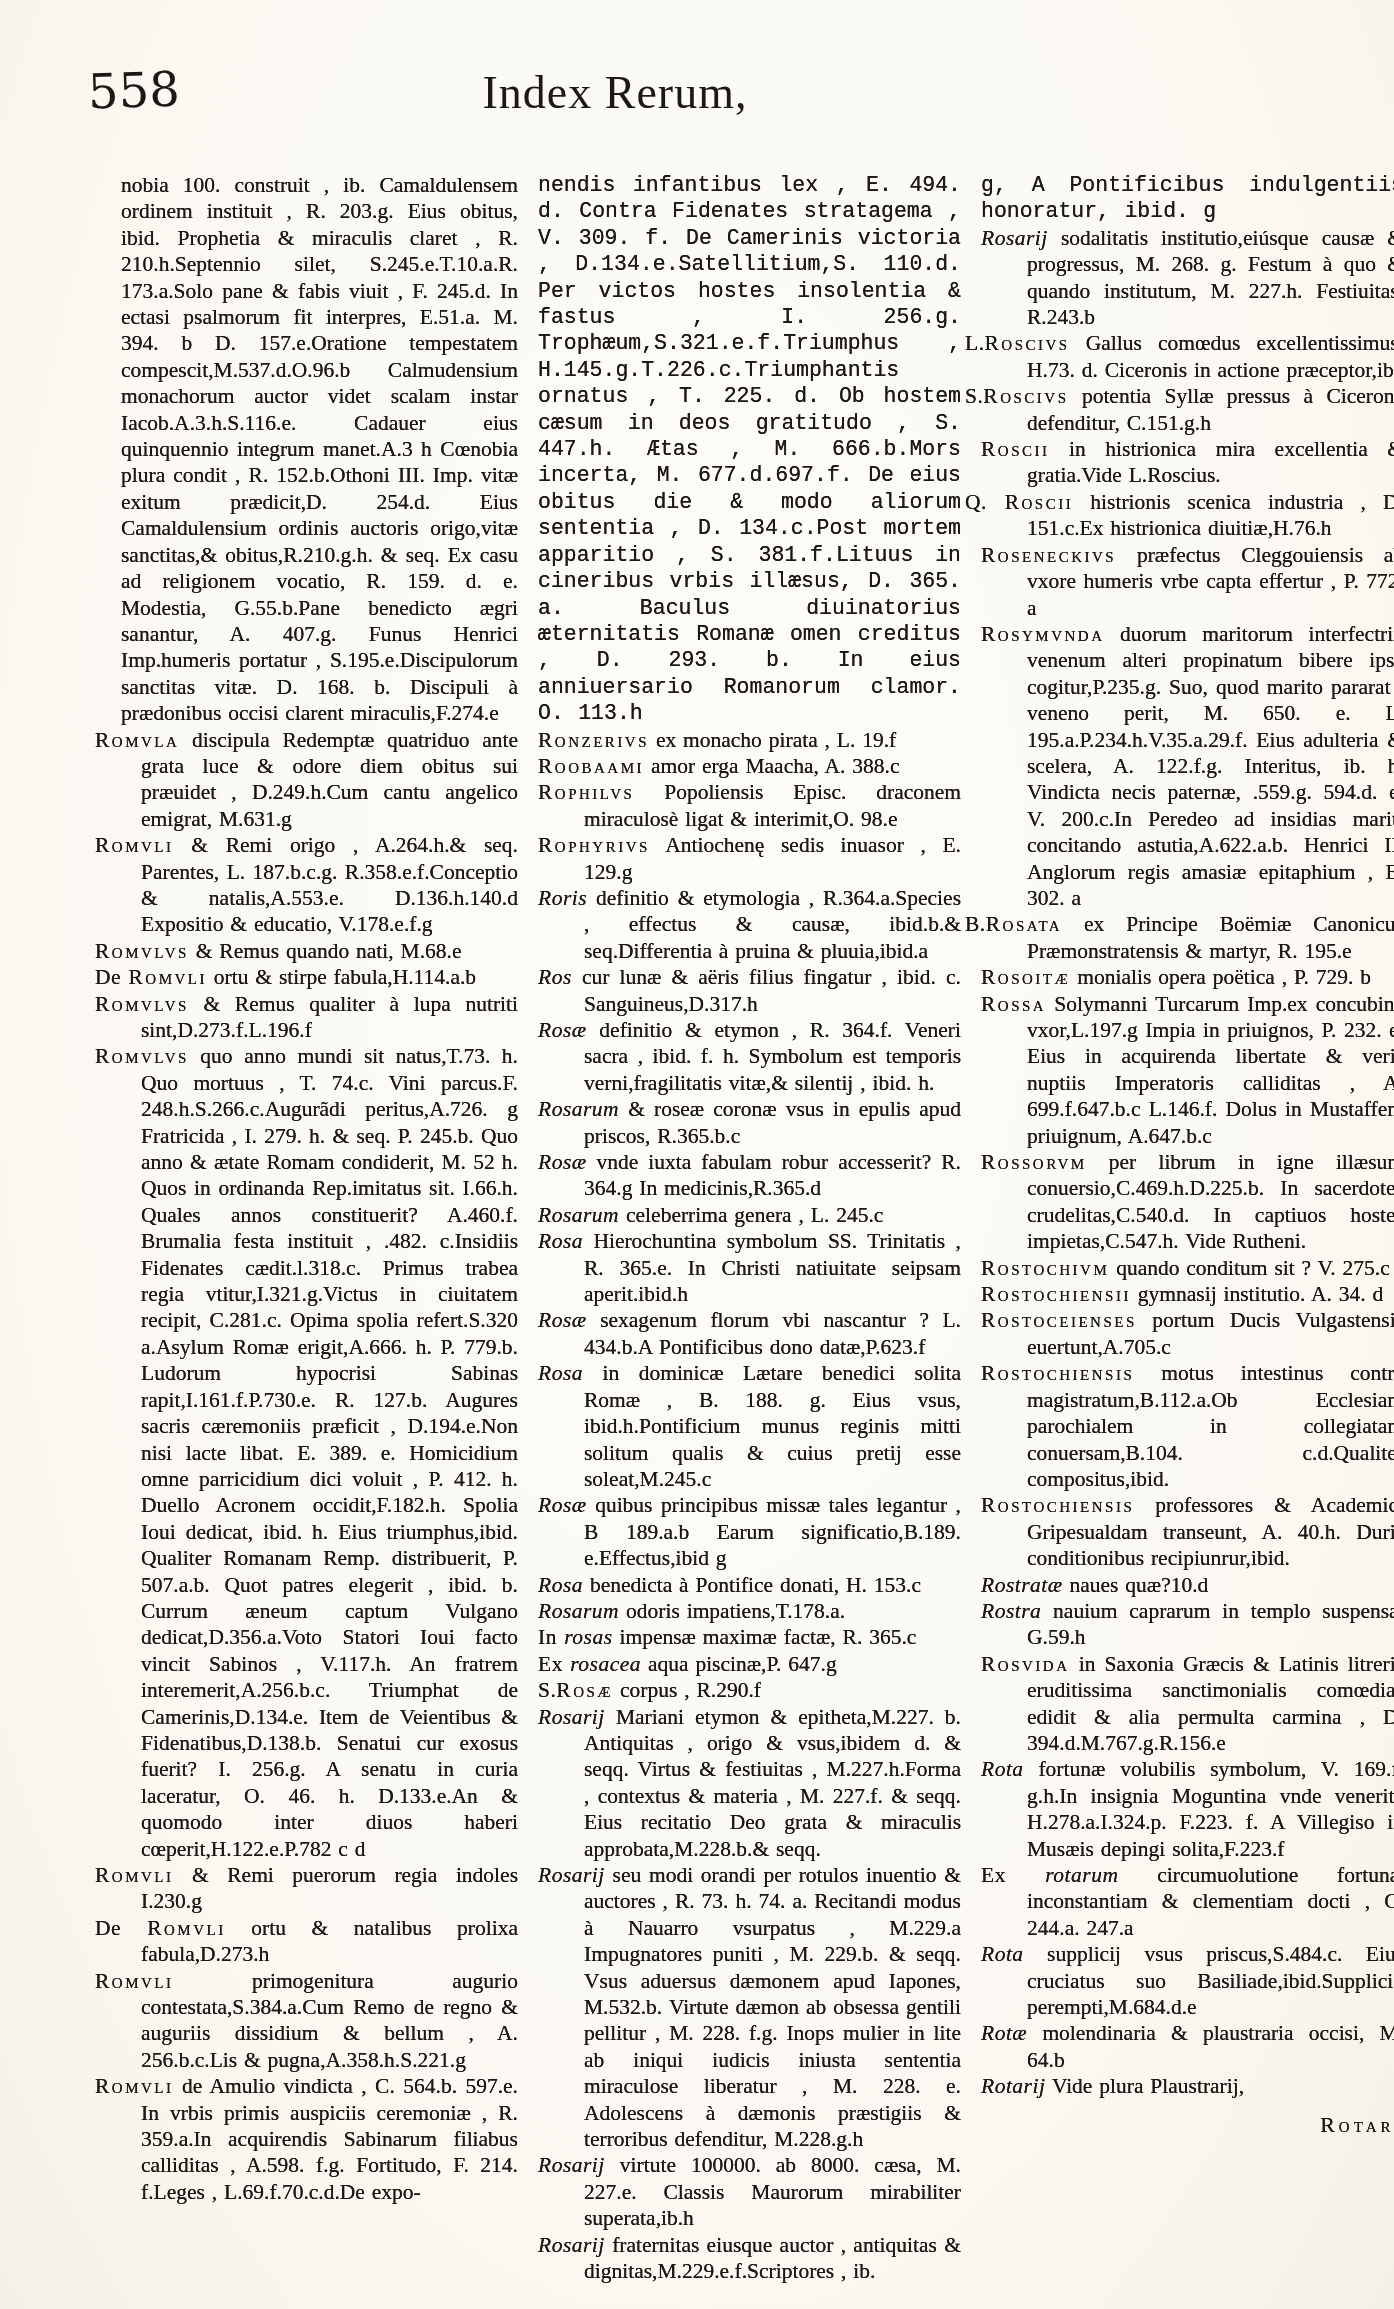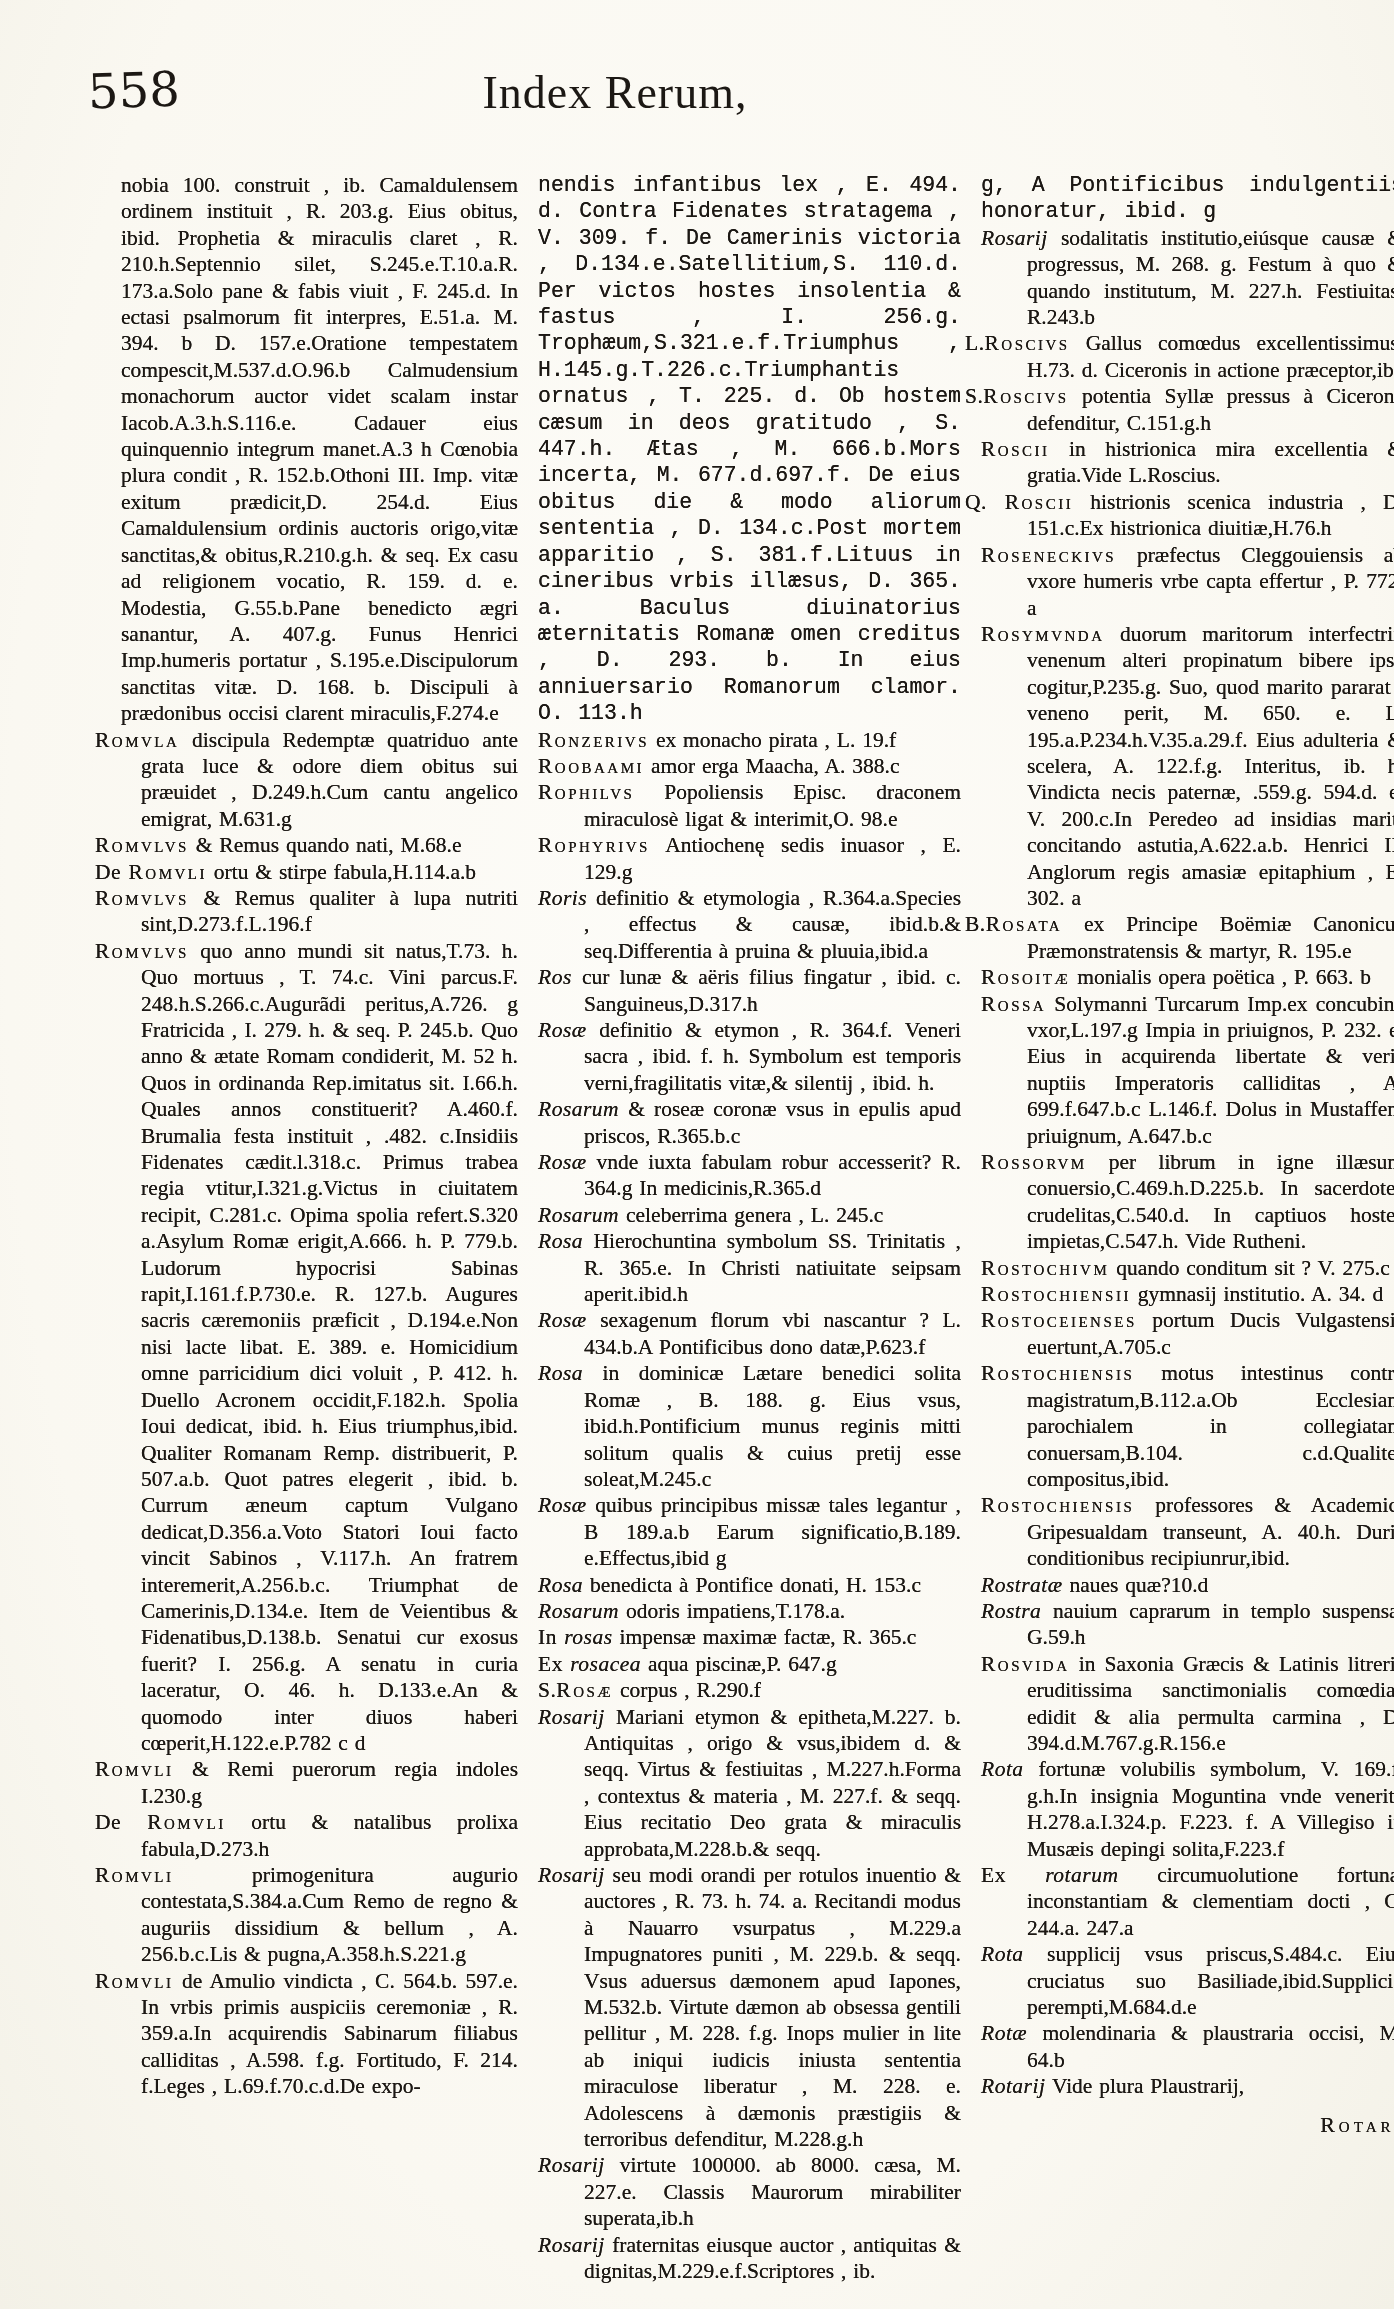--- a/index.html
+++ b/index.html
@@ -60,20 +60,21 @@
 </head>
 <body>
 
 <div class="page">
   <div class="pagenum">558</div>
   <div class="title">Index Rerum,</div>
   <div class="cols">
     <div class="col">
         <div class="entry cont"><span>nobia 100. construit , ib. Camaldulensem ordinem instituit , R. 203.g. Eius obitus, ibid. Prophetia &amp; miraculis claret , R. 210.h.Septennio silet, S.245.e.T.10.a.R. 173.a.Solo pane &amp; fabis viuit , F. 245.d. In ectasi psalmorum fit interpres, E.51.a. M. 394. b D. 157.e.Oratione tempestatem compescit,M.537.d.O.96.b Calmudensium monachorum auctor videt scalam instar Iacob.A.3.h.S.116.e. Cadauer eius quinquennio integrum manet.A.3 h Cœnobia plura condit , R. 152.b.Othoni III. Imp. vitæ exitum prædicit,D. 254.d. Eius Camaldulensium ordinis auctoris origo,vitæ sanctitas,&amp; obitus,R.210.g.h. &amp; seq. Ex casu ad religionem vocatio, R. 159. d. e. Modestia, G.55.b.Pane benedicto ægri sanantur, A. 407.g. Funus Henrici Imp.humeris portatur , S.195.e.Discipulorum sanctitas vitæ. D. 168. b. Discipuli à prædonibus occisi clarent miraculis,F.274.e</span></div>
         <div class="entry"><span class="head-sc">Romvla</span><span> discipula Redemptæ quatriduo ante grata luce &amp; odore diem obitus sui præuidet , D.249.h.Cum cantu angelico emigrat, M.631.g</span></div>
+        <div class="entry"><span class="head-sc">Romvli</span><span> &amp; Remi origo , A.264.h.&amp; seq. Parentes, L. 187.b.c.g. R.358.e.f.Conceptio &amp; natalis,A.553.e. D.136.h.140.d Expositio &amp; educatio, V.178.e.f.g</span></div>
         <div class="entry"><span class="head-sc">Romvlvs</span><span> &amp; Remus quando nati, M.68.e</span></div>
         <div class="entry"><span class="pre">De </span><span class="head-sc">Romvli</span><span> ortu &amp; stirpe fabula,H.114.a.b</span></div>
         <div class="entry"><span class="head-sc">Romvlvs</span><span> &amp; Remus qualiter à lupa nutriti sint,D.273.f.L.196.f</span></div>
         <div class="entry"><span class="head-sc">Romvlvs</span><span> quo anno mundi sit natus,T.73. h. Quo mortuus , T. 74.c. Vini parcus.F. 248.h.S.266.c.Augurãdi peritus,A.726. g Fratricida , I. 279. h. &amp; seq. P. 245.b. Quo anno &amp; ætate Romam condiderit, M. 52 h. Quos in ordinanda Rep.imitatus sit. I.66.h. Quales annos constituerit? A.460.f. Brumalia festa instituit , .482. c.Insidiis Fidenates cædit.l.318.c. Primus trabea regia vtitur,I.321.g.Victus in ciuitatem recipit, C.281.c. Opima spolia refert.S.320 a.Asylum Romæ erigit,A.666. h. P. 779.b. Ludorum hypocrisi Sabinas rapit,I.161.f.P.730.e. R. 127.b. Augures sacris cæremoniis præficit , D.194.e.Non nisi lacte libat. E. 389. e. Homicidium omne parricidium dici voluit , P. 412. h. Duello Acronem occidit,F.182.h. Spolia Ioui dedicat, ibid. h. Eius triumphus,ibid. Qualiter Romanam Remp. distribuerit, P. 507.a.b. Quot patres elegerit , ibid. b. Currum æneum captum Vulgano dedicat,D.356.a.Voto Statori Ioui facto vincit Sabinos , V.117.h. An fratrem interemerit,A.256.b.c. Triumphat de Camerinis,D.134.e. Item de Veientibus &amp; Fidenatibus,D.138.b. Senatui cur exosus fuerit? I. 256.g. A senatu in curia laceratur, O. 46. h. D.133.e.An &amp; quomodo inter diuos haberi cœperit,H.122.e.P.782 c d</span></div>
         <div class="entry"><span class="head-sc">Romvli</span><span> &amp; Remi puerorum regia indoles I.230.g</span></div>
         <div class="entry"><span class="pre">De </span><span class="head-sc">Romvli</span><span> ortu &amp; natalibus prolixa fabula,D.273.h</span></div>
         <div class="entry"><span class="head-sc">Romvli</span><span> primogenitura augurio contestata,S.384.a.Cum Remo de regno &amp; auguriis dissidium &amp; bellum , A. 256.b.c.Lis &amp; pugna,A.358.h.S.221.g</span></div>
         <div class="entry"><span class="head-sc">Romvli</span><span> de Amulio vindicta , C. 564.b. 597.e. In vrbis primis auspiciis ceremoniæ , R. 359.a.In acquirendis Sabinarum filiabus calliditas , A.598. f.g. Fortitudo, F. 214. f.Leges , L.69.f.70.c.d.De expo-</span></div>
       </div>
     <div class="col">
@@ -106,21 +107,21 @@
 
     <div class="entry cont"><span>g, A Pontificibus indulgentiis honoratur, ibid. g</span></div>
         <div class="entry"><span class="head-it">Rosarij</span><span> sodalitatis institutio,eiúsque causæ &amp; progressus, M. 268. g. Festum à quo &amp; quando institutum, M. 227.h. Festiuitas, R.243.b</span></div>
         <div class="entry hang"><span class="pre">L.</span><span class="head-sc">Roscivs</span><span> Gallus comœdus excellentissimus, H.73. d. Ciceronis in actione præceptor,ib.</span></div>
         <div class="entry hang"><span class="pre">S.</span><span class="head-sc">Roscivs</span><span> potentia Syllæ pressus à Cicerone defenditur, C.151.g.h</span></div>
         <div class="entry"><span class="head-sc">Roscii</span><span> in histrionica mira excellentia &amp; gratia.Vide L.Roscius.</span></div>
         <div class="entry hang"><span class="pre">Q. </span><span class="head-sc">Roscii</span><span> histrionis scenica industria , D. 151.c.Ex histrionica diuitiæ,H.76.h</span></div>
         <div class="entry"><span class="head-sc">Roseneckivs</span><span> præfectus Cleggouiensis ab vxore humeris vrbe capta effertur , P. 772. a</span></div>
         <div class="entry"><span class="head-sc">Rosymvnda</span><span> duorum maritorum interfectrix venenum alteri propinatum bibere ipsa cogitur,P.235.g. Suo, quod marito pararat , veneno perit, M. 650. e. L. 195.a.P.234.h.V.35.a.29.f. Eius adulteria &amp; scelera, A. 122.f.g. Interitus, ib. h. Vindicta necis paternæ, .559.g. 594.d. e. V. 200.c.In Peredeo ad insidias mariti concitando astutia,A.622.a.b. Henrici II. Anglorum regis amasiæ epitaphium , E. 302. a</span></div>
         <div class="entry hang"><span class="pre">B.</span><span class="head-sc">Rosata</span><span> ex Principe Boëmiæ Canonicus Præmonstratensis &amp; martyr, R. 195.e</span></div>
-        <div class="entry"><span class="head-sc">Rosoitæ</span><span> monialis opera poëtica , P. 663. b</span></div>
+        <div class="entry"><span class="head-sc">Rosoitæ</span><span> monialis opera poëtica , P. 729. b</span></div>
         <div class="entry"><span class="head-sc">Rossa</span><span> Solymanni Turcarum Imp.ex concubina vxor,L.197.g Impia in priuignos, P. 232. e. Eius in acquirenda libertate &amp; veris nuptiis Imperatoris calliditas , A. 699.f.647.b.c L.146.f. Dolus in Mustaffem priuignum, A.647.b.c</span></div>
         <div class="entry"><span class="head-sc">Rossorvm</span><span> per librum in igne illæsum conuersio,C.469.h.D.225.b. In sacerdotes crudelitas,C.540.d. In captiuos hostes impietas,C.547.h. Vide Rutheni.</span></div>
         <div class="entry"><span class="head-sc">Rostochivm</span><span> quando conditum sit ? V. 275.c</span></div>
         <div class="entry"><span class="head-sc">Rostochiensii</span><span> gymnasij institutio. A. 34. d</span></div>
         <div class="entry"><span class="head-sc">Rostoceienses</span><span> portum Ducis Vulgastensis euertunt,A.705.c</span></div>
         <div class="entry"><span class="head-sc">Rostochiensis</span><span> motus intestinus contra magistratum,B.112.a.Ob Ecclesiam parochialem in collegiatam conuersam,B.104. c.d.Qualiter compositus,ibid.</span></div>
         <div class="entry"><span class="head-sc">Rostochiensis</span><span> professores &amp; Academici Gripesualdam transeunt, A. 40.h. Duris conditionibus recipiunrur,ibid.</span></div>
         <div class="entry"><span class="head-it">Rostratæ</span><span> naues quæ?10.d</span></div>
         <div class="entry"><span class="head-it">Rostra</span><span> nauium caprarum in templo suspensa, G.59.h</span></div>
         <div class="entry"><span class="head-sc">Rosvida</span><span> in Saxonia Græcis &amp; Latinis litreris eruditissima sanctimonialis comœdias edidit &amp; alia permulta carmina , D. 394.d.M.767.g.R.156.e</span></div>

